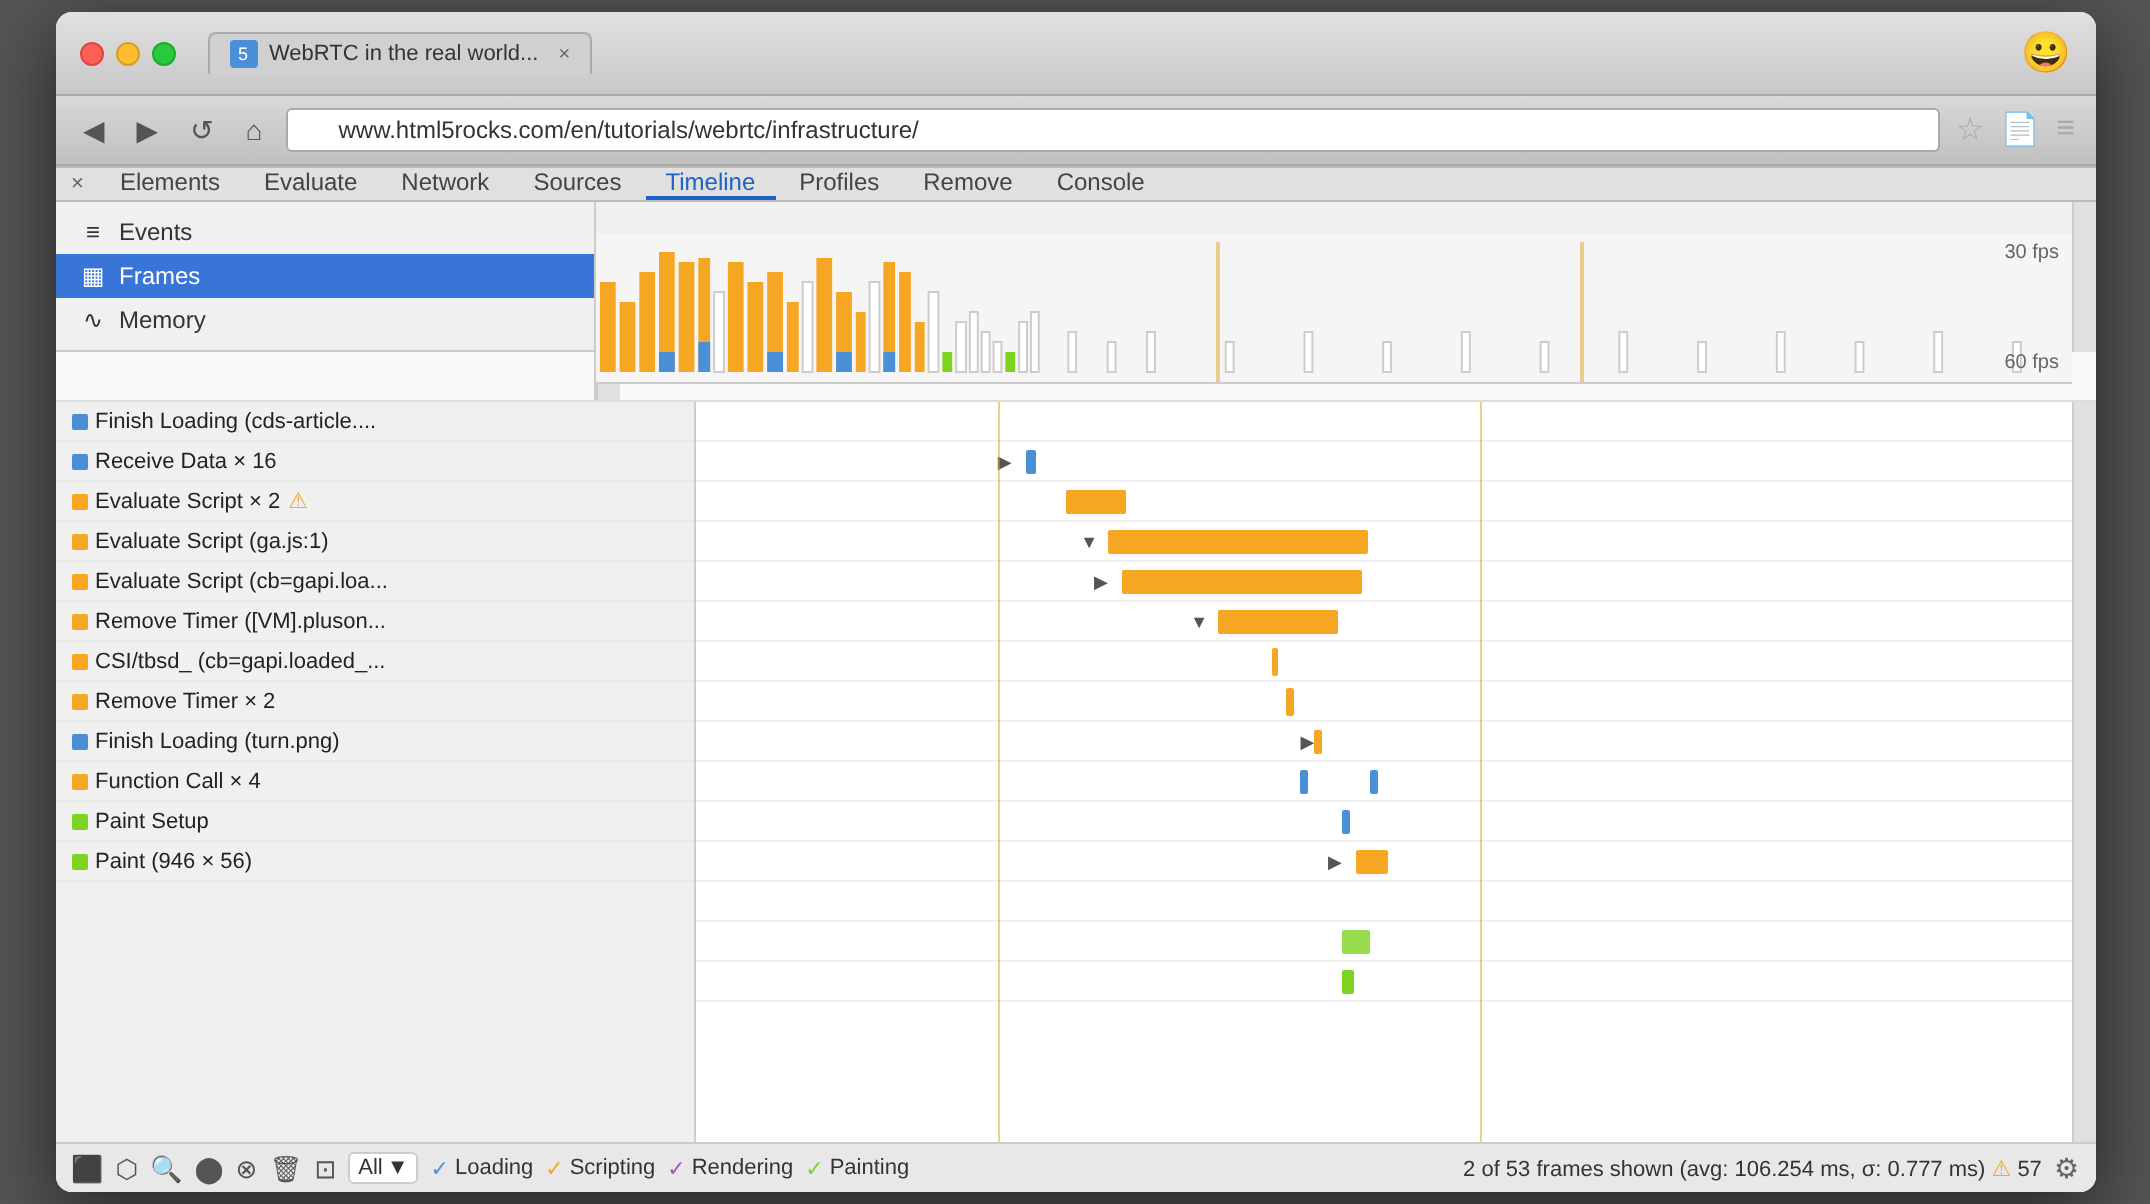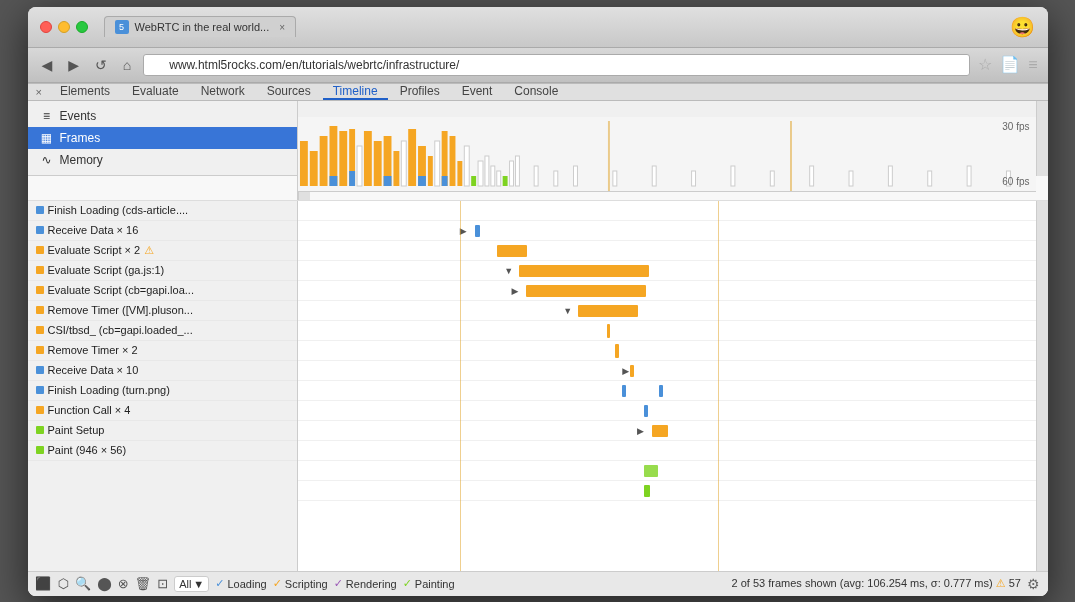--- a/index.html
+++ b/index.html
@@ -158,21 +158,21 @@
       color: #666;
     }
     .fps-30 { top: 4px; }
     .fps-60 { bottom: 4px; }
     
     .main-content {
       display: flex;
       height: 370px;
     }
     .left-panel {
-      width: 270px;
+      width: 320px;
       background: #f0f0f0;
       border-right: 1px solid #ccc;
       display: flex;
       flex-direction: column;
     }
     .panel-item {
       display: flex;
       align-items: center;
       padding: 4px 12px;
       gap: 6px;
@@ -322,21 +322,21 @@
   </div>
 
   <div class="devtools-tabs">
     <span class="devtools-close">×</span>
     <div class="dev-tab">Elements</div>
     <div class="dev-tab">Evaluate</div>
     <div class="dev-tab">Network</div>
     <div class="dev-tab">Sources</div>
     <div class="dev-tab active">Timeline</div>
     <div class="dev-tab">Profiles</div>
-    <div class="dev-tab">Event</div>
+    <div class="dev-tab">Remove</div>
     <div class="dev-tab">Console</div>
   </div>
 
   <div class="devtools-body">
 
     <div style="display:flex; height: 75px;">
 
       <div style="width:270px; background:#f0f0f0; border-right:1px solid #ccc; border-bottom:1px solid #ccc; display:flex; flex-direction:column; justify-content:center;">
         <div class="panel-item">
           <span class="panel-item-icon">≡</span>
@@ -449,24 +449,20 @@
           <div class="event-row">
             <div class="event-dot dot-orange"></div>
             <span>CSI/tbsd_ (cb=gapi.loaded_...</span>
           </div>
           <div class="event-row">
             <div class="event-dot dot-orange"></div>
             <span>Remove Timer × 2</span>
           </div>
           <div class="event-row">
             <div class="event-dot dot-blue"></div>
-            <span>Receive Data × 10</span>
-          </div>
-          <div class="event-row">
-            <div class="event-dot dot-blue"></div>
             <span>Finish Loading (turn.png)</span>
           </div>
           <div class="event-row">
             <div class="event-dot dot-orange"></div>
             <span>Function Call × 4</span>
           </div>
           <div class="event-row">
             <div class="event-dot dot-green"></div>
             <span>Paint Setup</span>
           </div>

